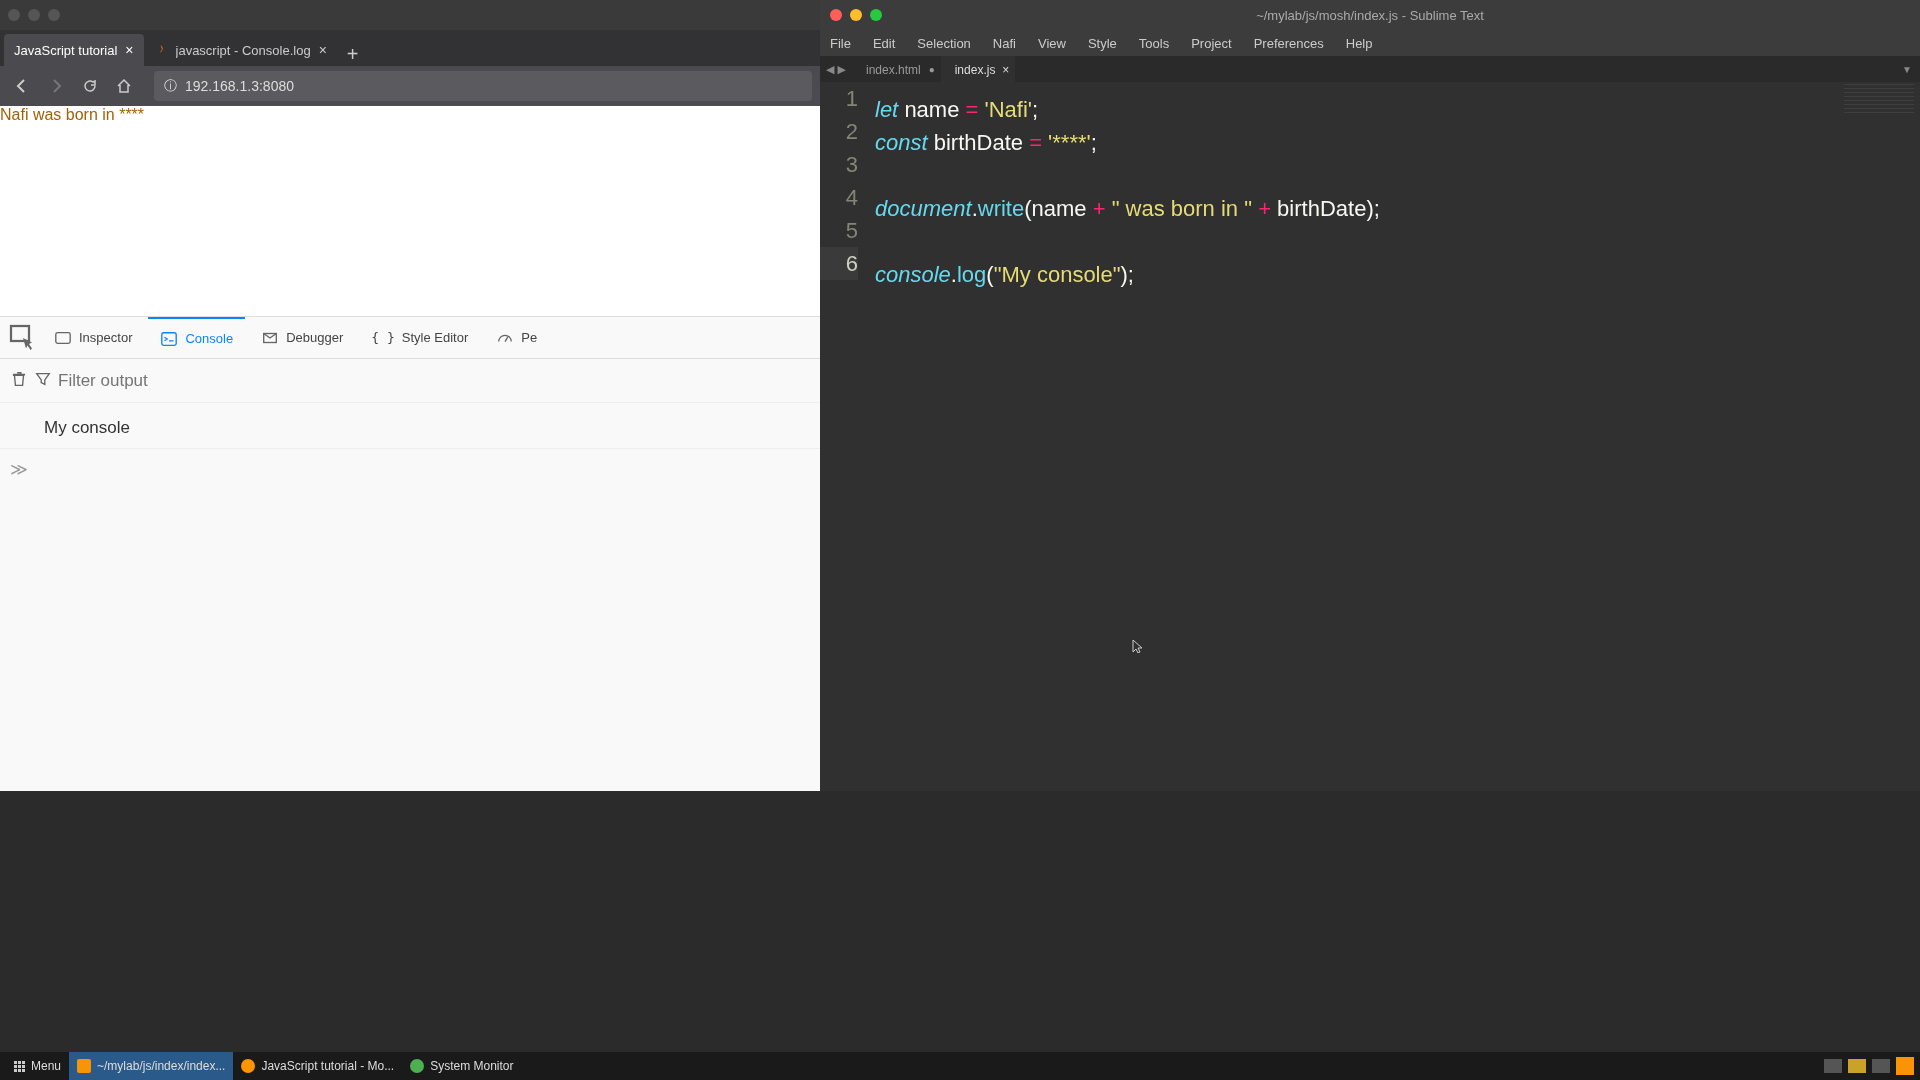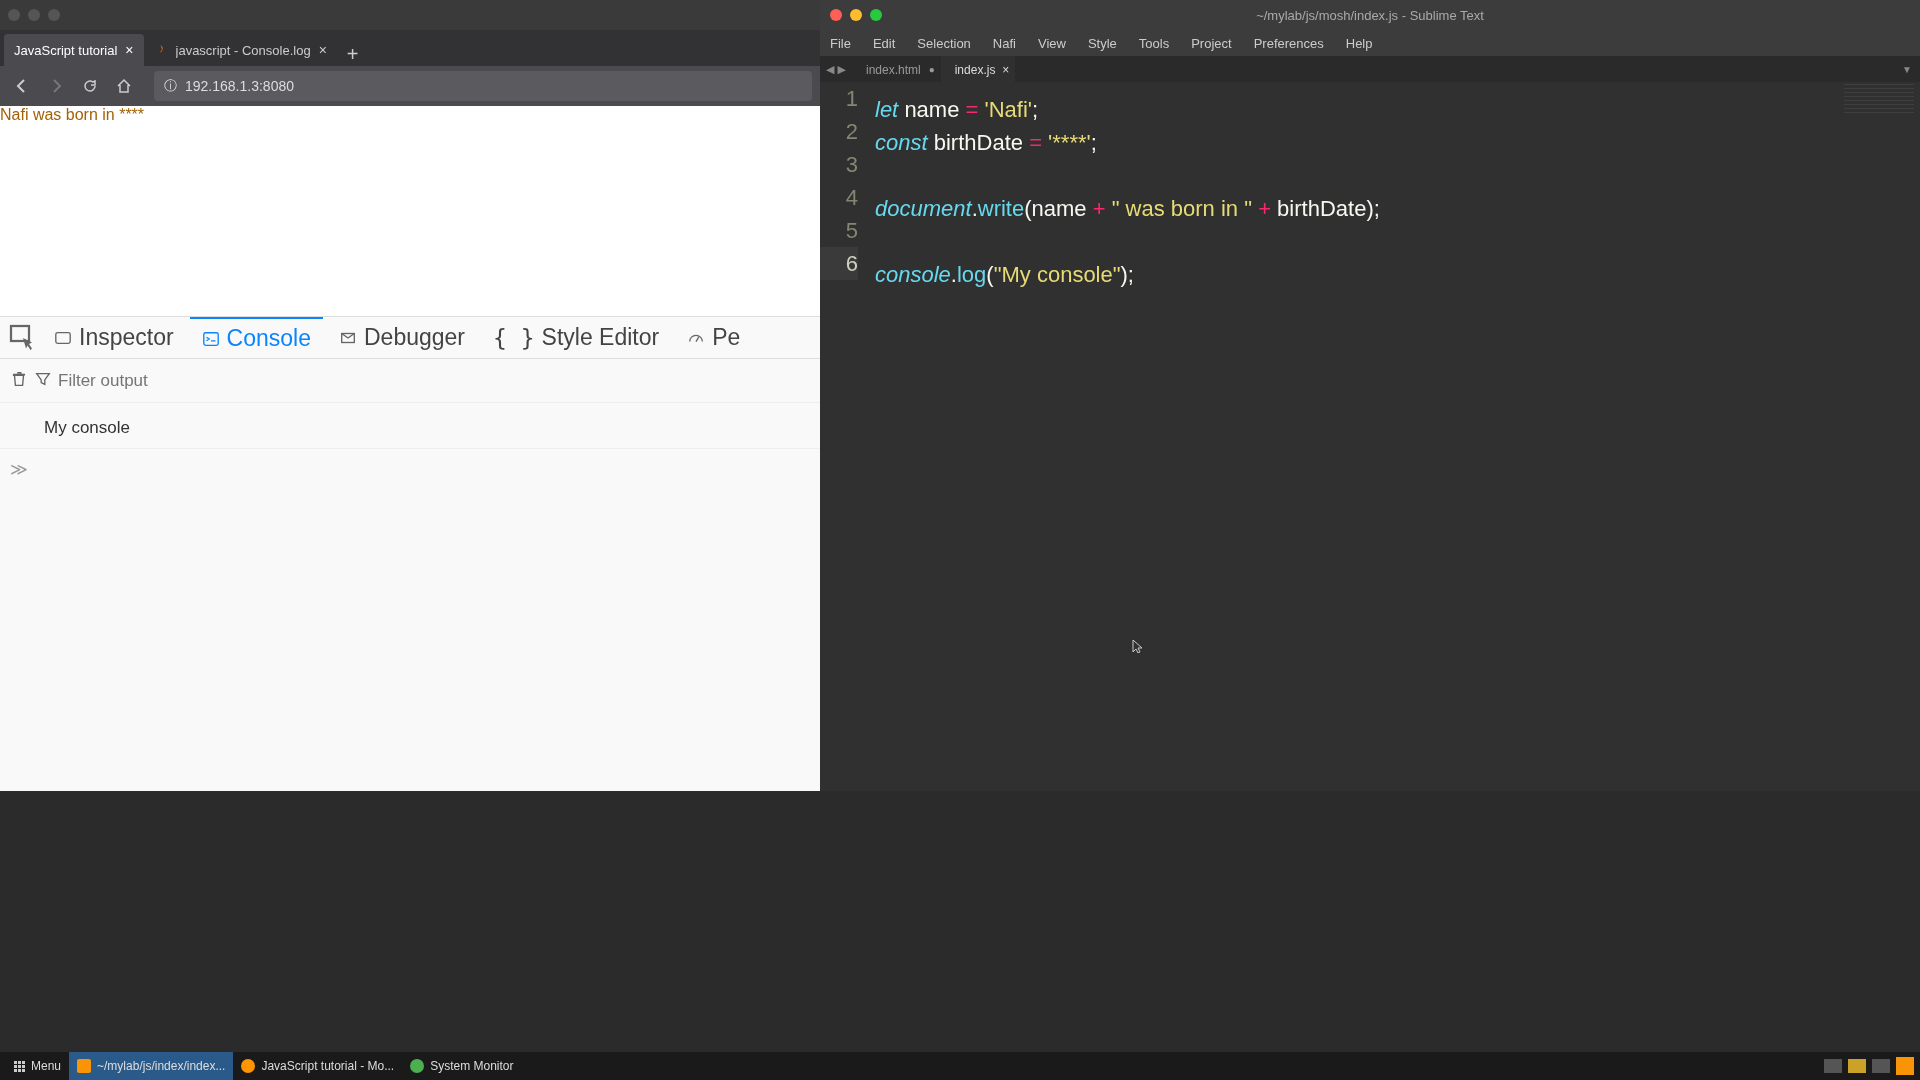--- a/index.html
+++ b/index.html
@@ -17,21 +17,21 @@
 .tab-close { font-size: 14px; cursor: pointer; }
 .tab-favicon { width: 14px; height: 14px; }
 .new-tab { color: #ccc; font-size: 20px; padding: 0 10px; cursor: pointer; }
 .browser-toolbar { height: 40px; background: #4a4a4f; display: flex; align-items: center; padding: 0 8px; gap: 6px; }
 .nav-btn { width: 28px; height: 28px; display: flex; align-items: center; justify-content: center; color: #ccc; cursor: pointer; border-radius: 4px; }
 .nav-btn svg { width: 16px; height: 16px; fill: #ccc; }
 .address-bar { flex: 1; height: 30px; background: #5a5a5f; border-radius: 4px; display: flex; align-items: center; padding: 0 10px; color: #ddd; font-size: 14px; gap: 8px; margin-left: 10px; }
 .address-bar .info-icon { font-size: 13px; }
 .page-content { font-family: "Times New Roman", serif; font-size: 16px; color: #a16207; height: 210px; }
 .devtools { flex: 1; border-top: 1px solid #ddd; display: flex; flex-direction: column; background: #f9f9fa; }
-.devtools-tabs { height: 42px; display: flex; align-items: center; border-bottom: 1px solid #ddd; padding: 0 8px; gap: 4px; font-size: 23px; }
+.devtools-tabs { height: 42px; display: flex; align-items: center; border-bottom: 1px solid #ddd; padding: 0 8px; gap: 4px; font-size: 13px; }
 .dt-tab { display: flex; align-items: center; gap: 7px; padding: 0 12px; height: 100%; color: #444; cursor: pointer; }
 .dt-tab.active { color: #0a84ff; border-top: 2px solid #0a84ff; }
 .dt-tab svg { width: 18px; height: 18px; }
 .dt-inspect-btn { width: 30px; display: flex; justify-content: center; }
 .dt-filter-row { height: 44px; display: flex; align-items: center; padding: 0 10px; gap: 6px; border-bottom: 1px solid #eee; }
 .dt-filter-row input { flex: 1; border: none; background: transparent; font-size: 17px; outline: none; color: #555; }
 .dt-icon-btn svg { width: 18px; height: 18px; stroke: #666; fill: none; stroke-width: 1.5; }
 .console-output { padding: 14px 10px 10px 44px; font-family: "Menlo", monospace; font-size: 17px; color: #333; border-bottom: 1px solid #eee; }
 .console-prompt { padding: 10px 10px; font-family: monospace; font-size: 17px; color: #999; }
 

